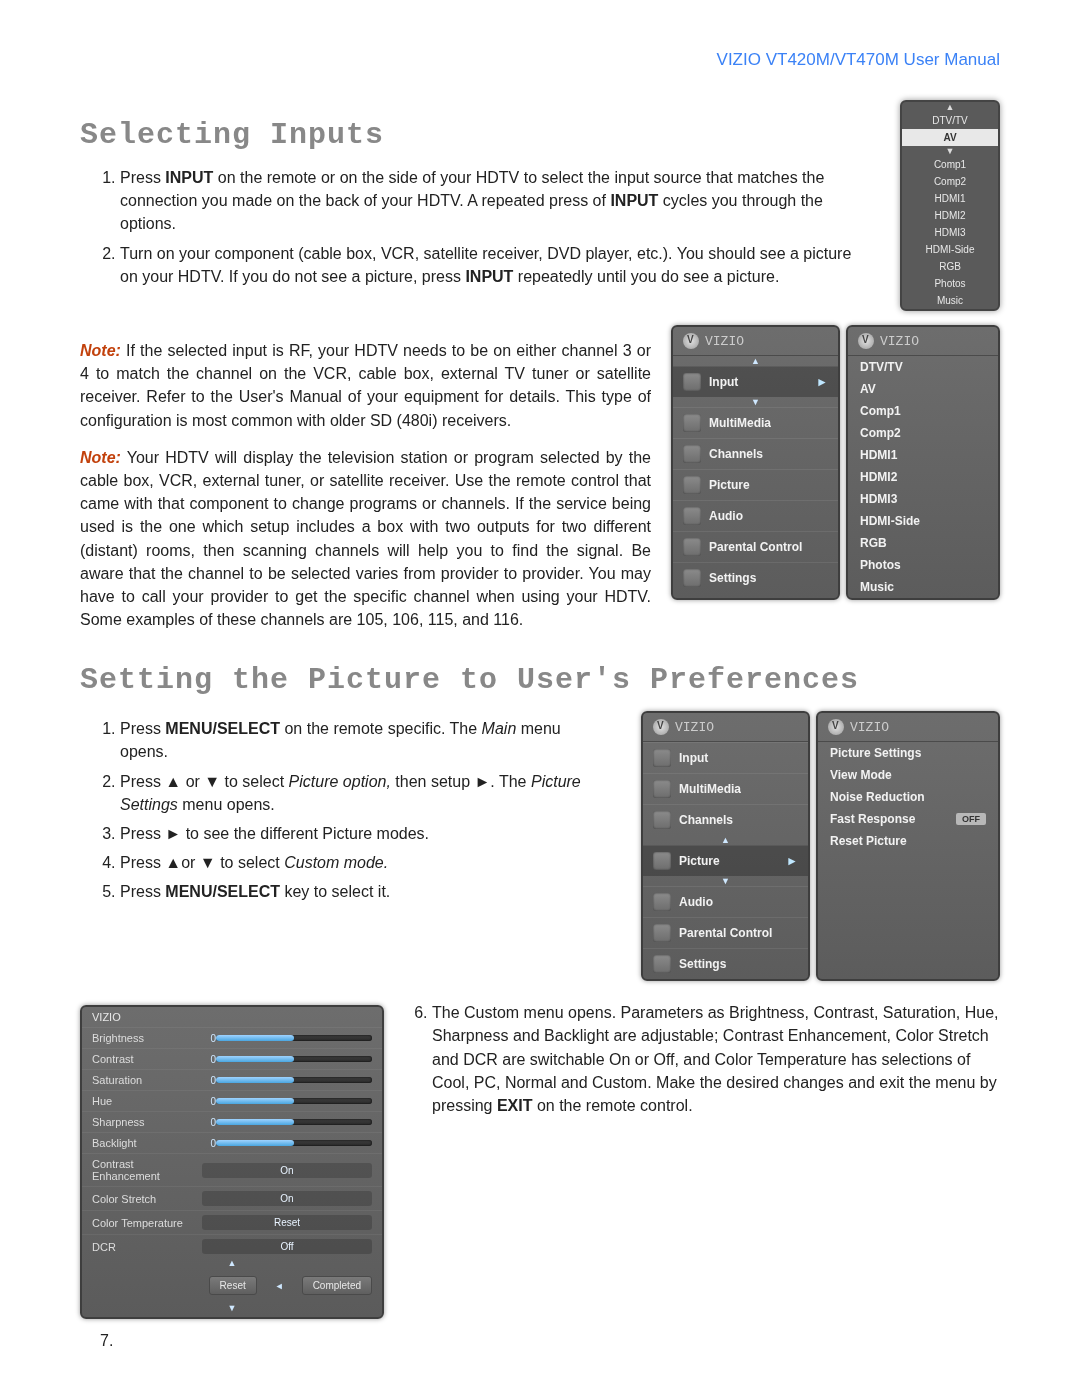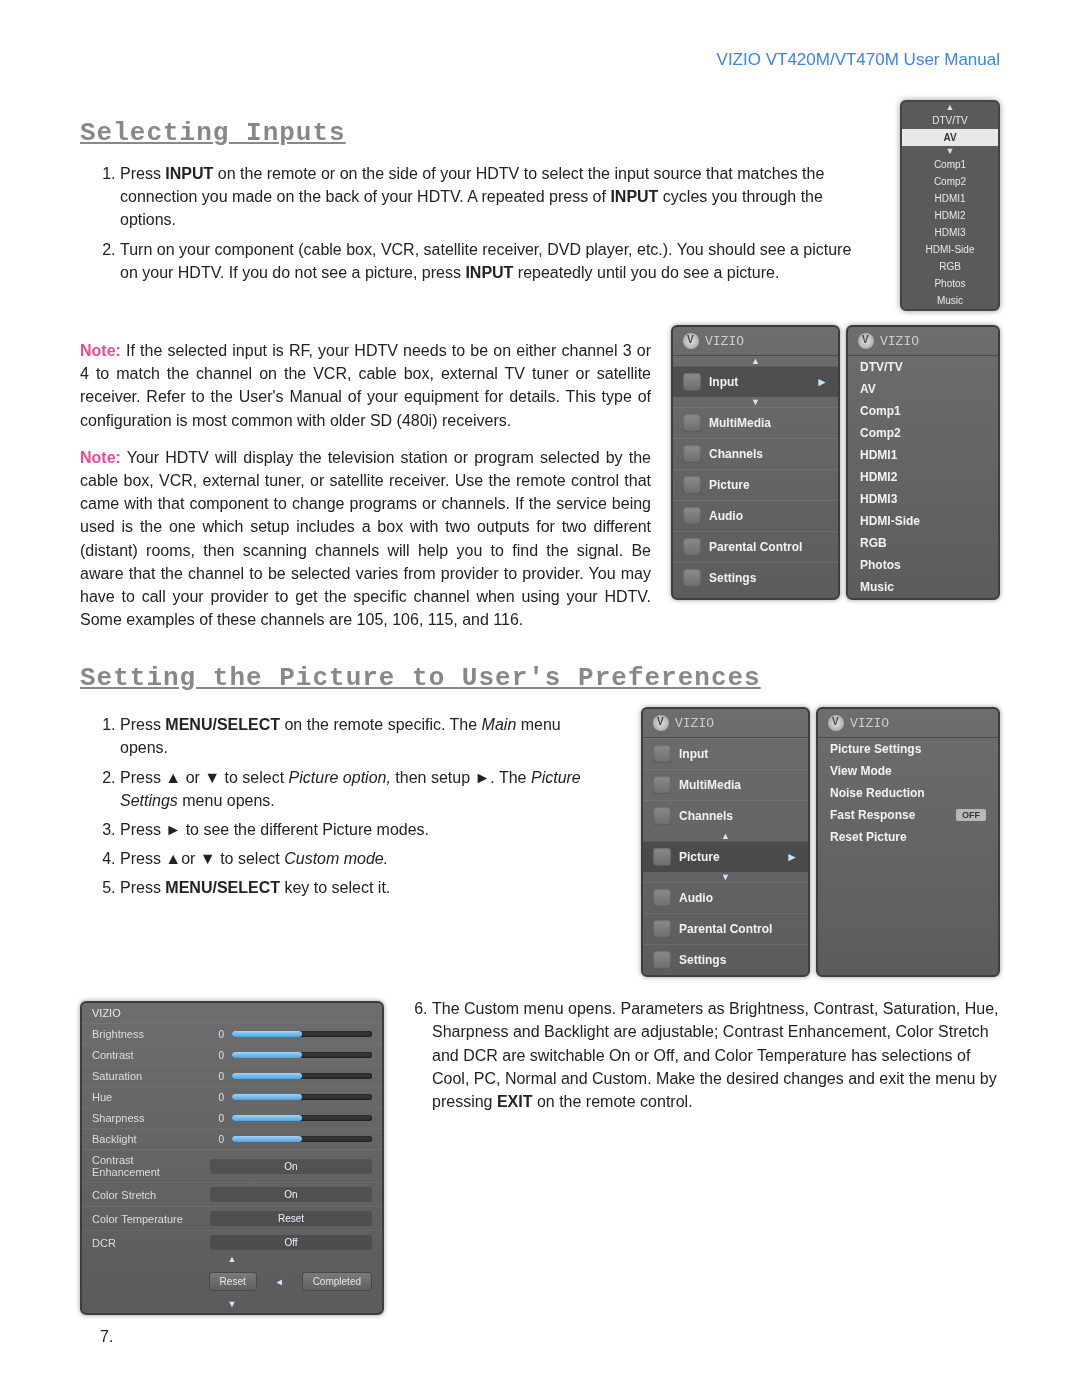--- a/index.html
+++ b/index.html
@@ -17,35 +17,34 @@
   }
   .doc-title {
     text-align: right;
     font-size: 17px;
     margin-bottom: 30px;
     color: #3b82f6;
   }
   .section-heading {
     font-family: "Courier New", monospace;
     font-weight: bold;
-    font-size: 26px;
+    font-size: 30px;
     color: #888;
     letter-spacing: 1px;
     margin: 18px 0 14px 0;
-    text-decoration: underline;
   }
   .body-text {
     font-size: 16px;
     line-height: 1.45;
   }
   .bold { font-weight: bold; }
   .italic { font-style: italic; text-align: right; }
   ol.num { margin: 6px 0 14px 40px; padding: 0; }
   ol.num li { margin-bottom: 6px; }
-  .note-label { color: #ec4899; }
+  .note-label { color: #c2410c; font-style: italic; }
   .note-block { margin: 14px 0; }
   .float-right { float: right; margin-left: 18px; }
   .clear { clear: both; }
 
   
   .input-column {
     width: 96px;
     background: #5a5a5a;
     border: 2px solid #444;
     border-radius: 6px;
@@ -131,21 +130,21 @@
     border-radius: 6px;
     box-shadow: 0 0 5px rgba(0,0,0,.4);
     color: #e8e8e8;
     font-size: 11px;
     margin-top: 10px;
   }
   .sliders .brand { padding: 4px 10px; }
   .sliders .srow {
     display: flex;
     align-items: center;
-    gap: 8px;
+    gap: 0;
     padding: 4px 10px;
     border-top: 1px solid rgba(255,255,255,.06);
   }
   .sliders .srow .name { width: 110px; color: #ddd; }
   .sliders .srow .val { width: 14px; text-align: right; color: #cfe8ff; font-size: 10px; }
   .sliders .srow .bar {
     flex: 1;
     height: 6px;
     border-radius: 3px;
     background: linear-gradient(#3b3b3b,#2d2d2d);

